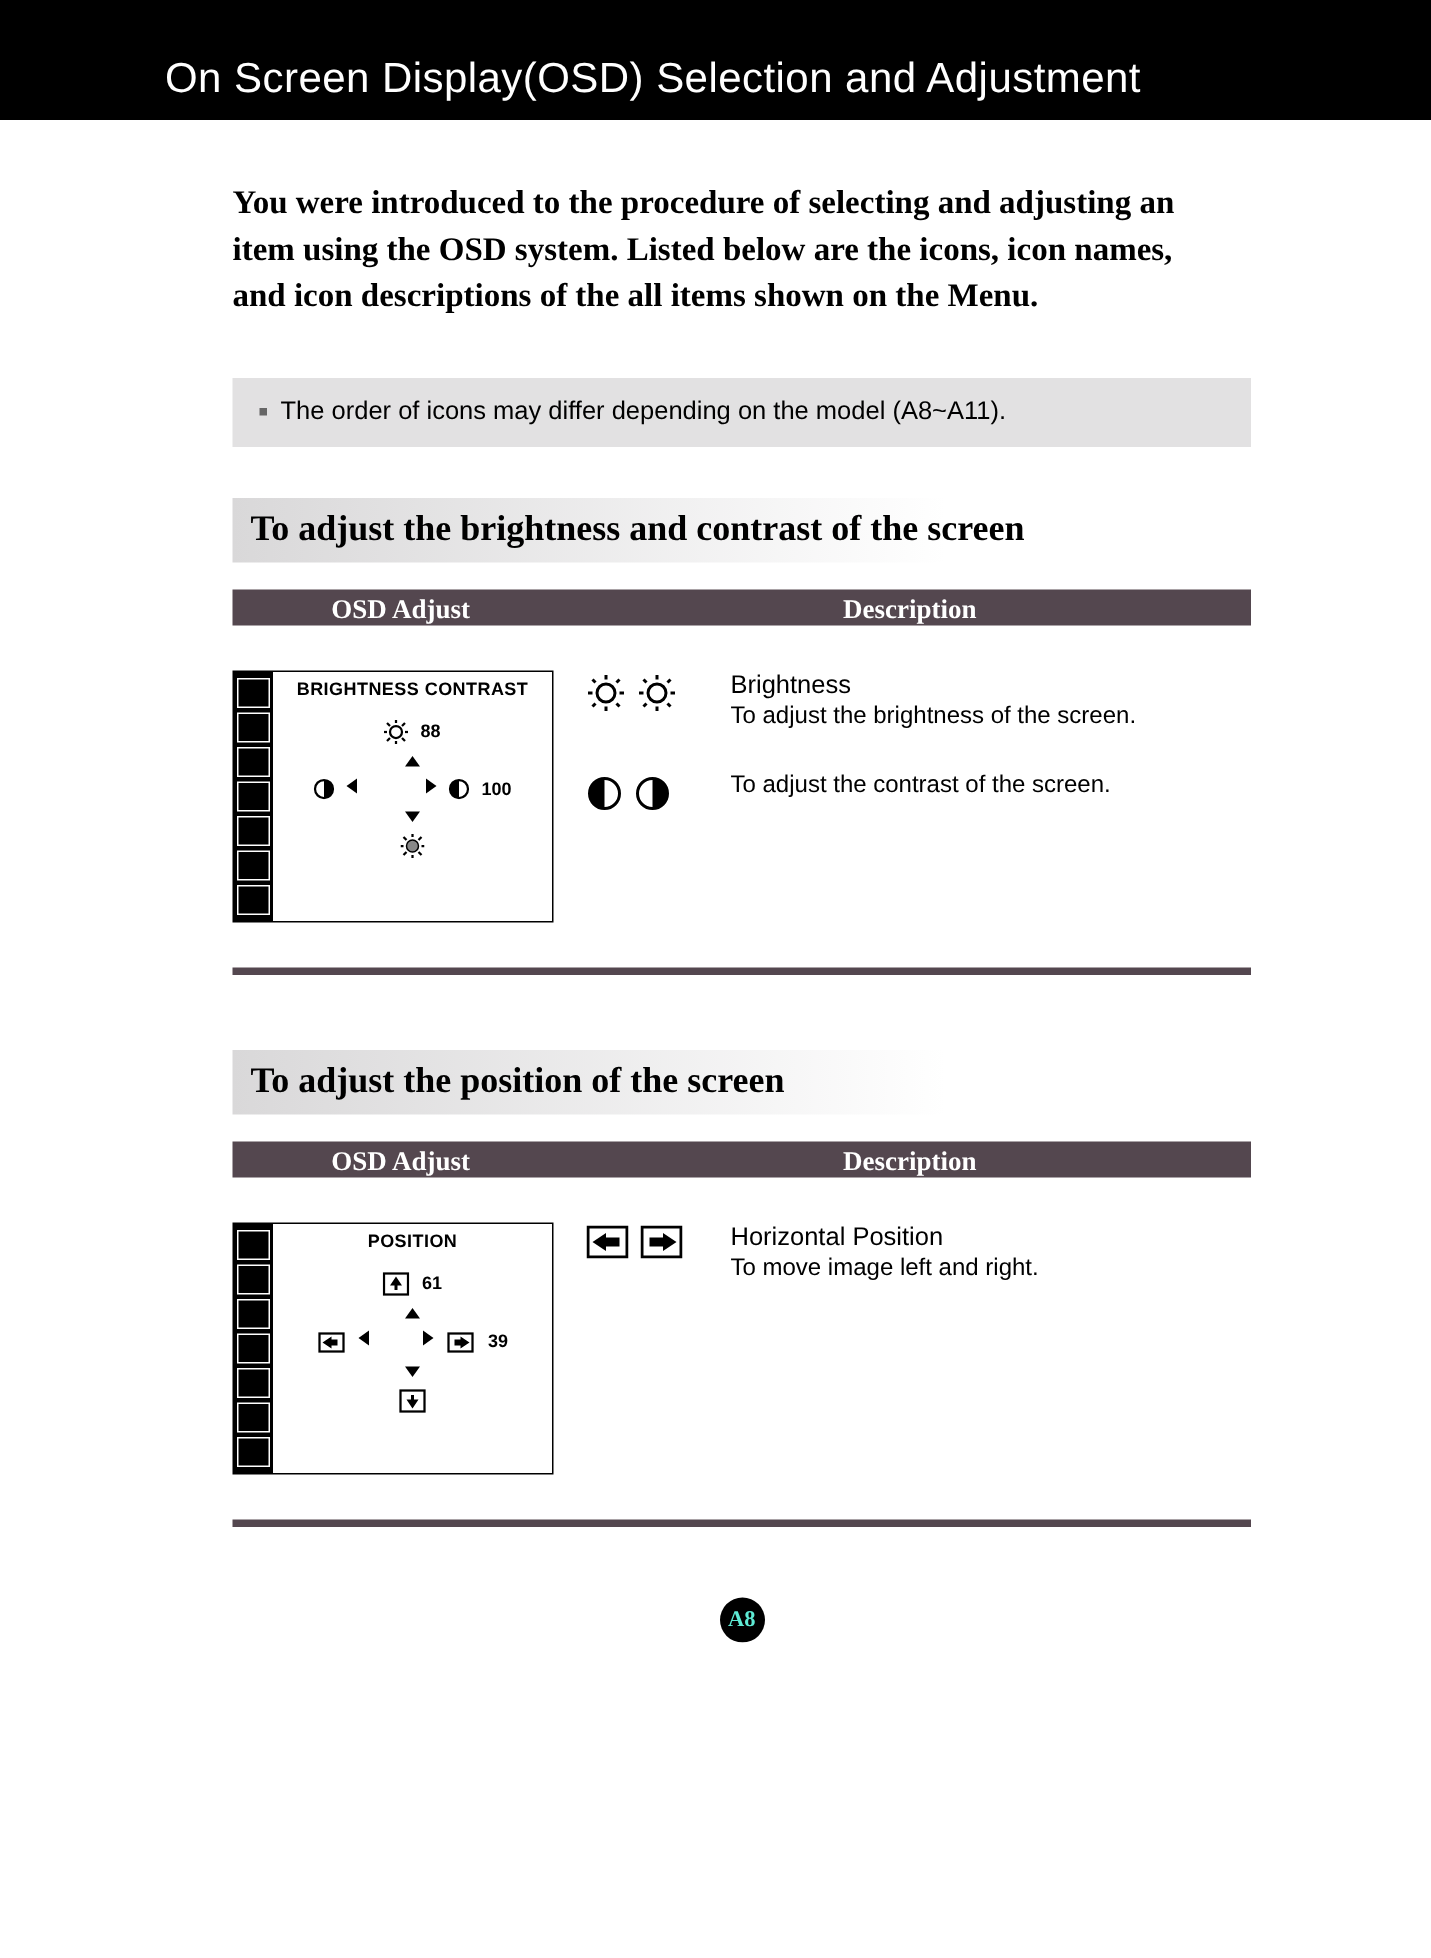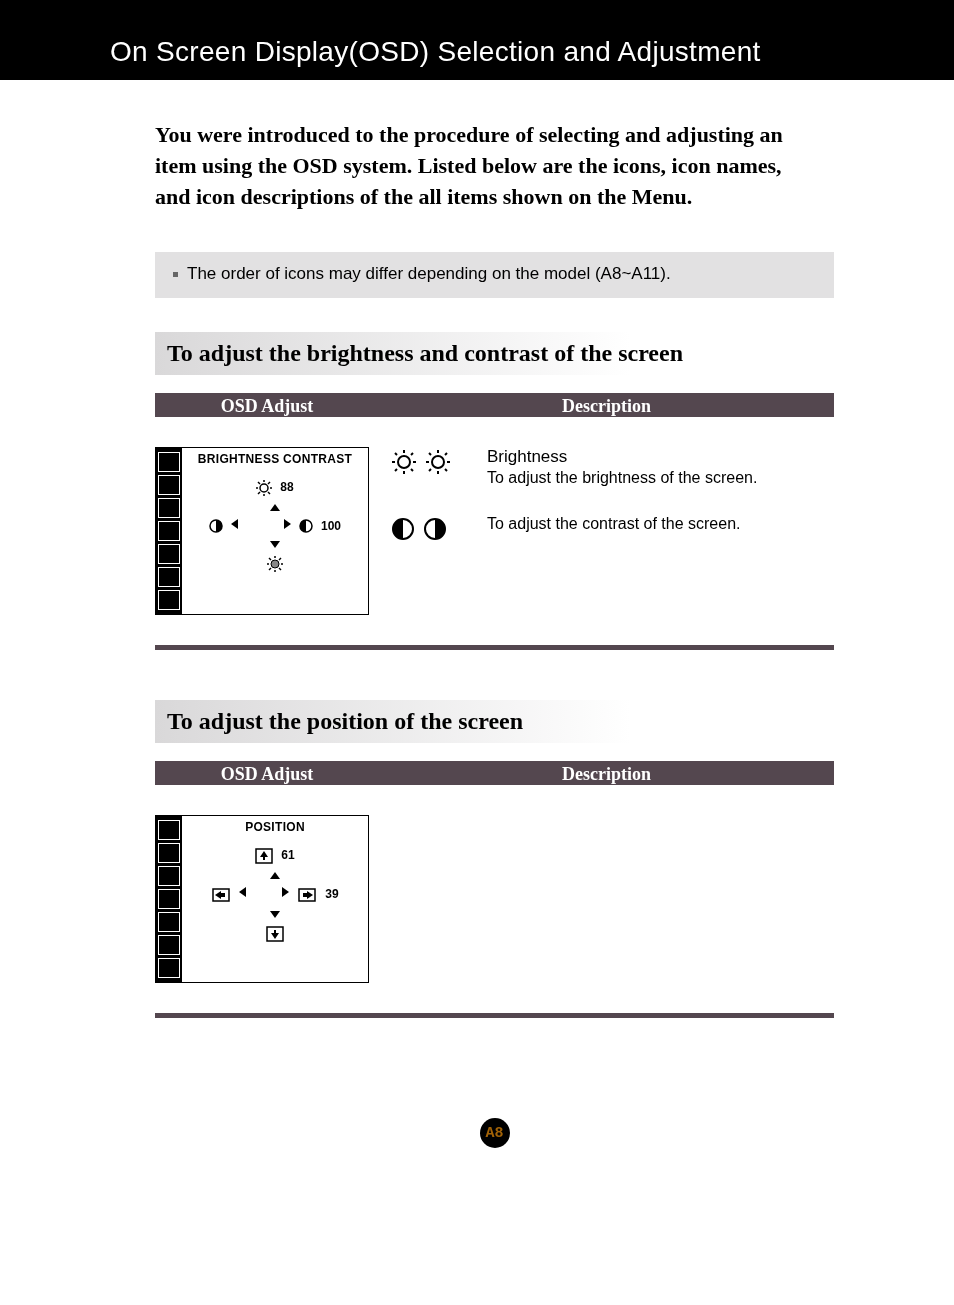--- a/index.html
+++ b/index.html
@@ -31,21 +31,21 @@
   .arrow.l { border-top:5px solid transparent; border-bottom:5px solid transparent; border-right:7px solid #000;}
   .arrow.r { border-top:5px solid transparent; border-bottom:5px solid transparent; border-left:7px solid #000;}
   
   .desc-col { flex:1;}
   .desc-row { display:flex; gap:26px; margin-bottom:28px;}
   .icon-pair { display:flex; gap:8px; width:70px; flex-shrink:0; justify-content:flex-start; padding-top:2px;}
   .desc-text .t1 { font-size:17px; margin-bottom:2px;}
   .desc-text .t2 { font-size:16px;}
   
   .svg-icon { display:block;}
-  .page-num { width:30px; height:30px; border-radius:50%; background:#000; color:#a16207; font-family:Liberation Mono, monospace; font-weight:bold; font-size:15px; display:flex; align-items:center; justify-content:center; margin:100px auto 0;}
+  .page-num { width:30px; height:30px; border-radius:50%; background:#000; color:#5eead4; font-family:Liberation Serif, serif; font-weight:bold; font-size:15px; display:flex; align-items:center; justify-content:center; margin:47px auto 0;}
 </style>
 </head>
 <body>
 
 <div class="header-bar">
   <h1>On Screen Display(OSD) Selection and Adjustment</h1>
 </div>
 
 <div class="content">
 
@@ -229,19 +229,35 @@
         <div class="osd-row">
           <svg width="18" height="16" class="svg-icon">
               <rect x="1" y="1" width="16" height="14" fill="none" stroke="#000" stroke-width="1.5"></rect>
               <polygon points="9,13 13,7 10,7 10,4 8,4 8,7 5,7" fill="#000"></polygon>
             </svg>
         </div>
       </div>
     </div>
 
     <div class="desc-col">
+      <div class="desc-row">
+        <div class="icon-pair">
+          <svg width="28" height="22" class="svg-icon">
+              <rect x="1" y="1" width="26" height="20" fill="none" stroke="#000" stroke-width="2"></rect>
+              <polygon points="4,11 13,5 13,8 22,8 22,14 13,14 13,17" fill="#000"></polygon>
+            </svg>
+          <svg width="28" height="22" class="svg-icon">
+              <rect x="1" y="1" width="26" height="20" fill="none" stroke="#000" stroke-width="2"></rect>
+              <polygon points="24,11 15,5 15,8 6,8 6,14 15,14 15,17" fill="#000"></polygon>
+            </svg>
+        </div>
+        <div class="desc-text">
+          <div class="t1">Horizontal Position</div>
+          <div class="t2">To move image left and right.</div>
+        </div>
+      </div>
     </div>
   </div>
   <div class="thick-rule" style="margin-bottom:0"></div>
 
   <div class="page-num">A8</div>
 
 </div>
 
 </body></html>

